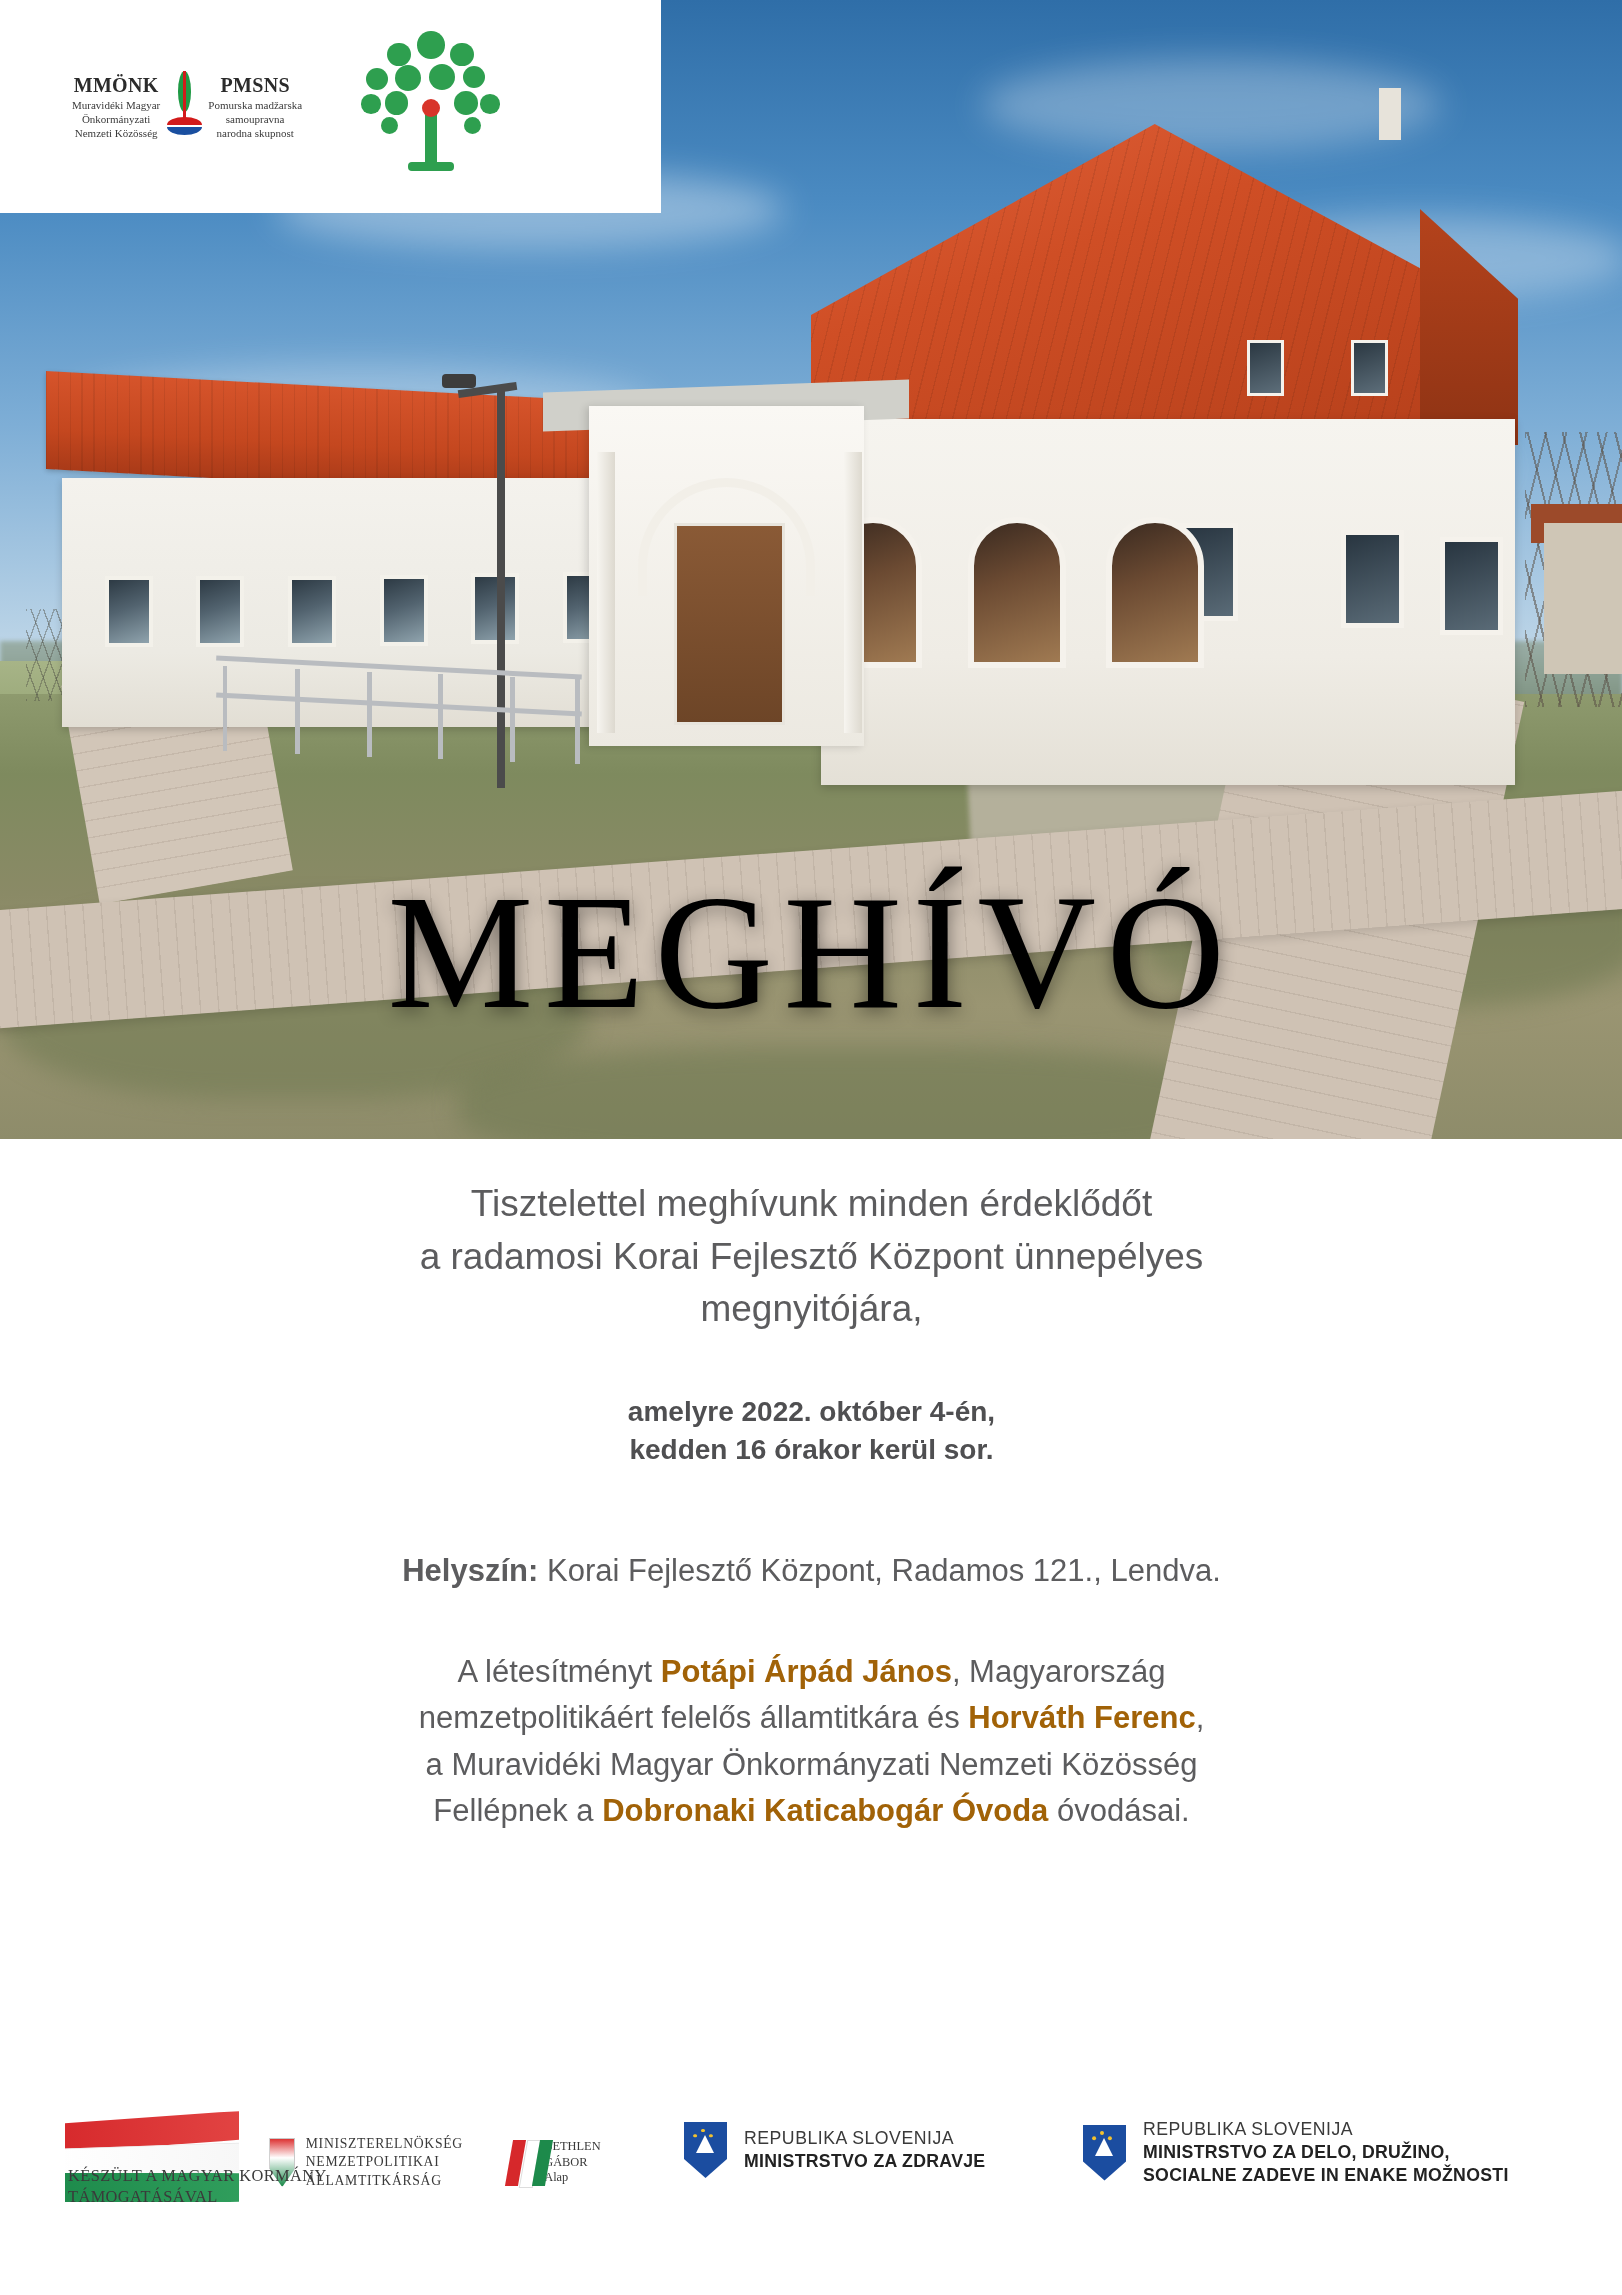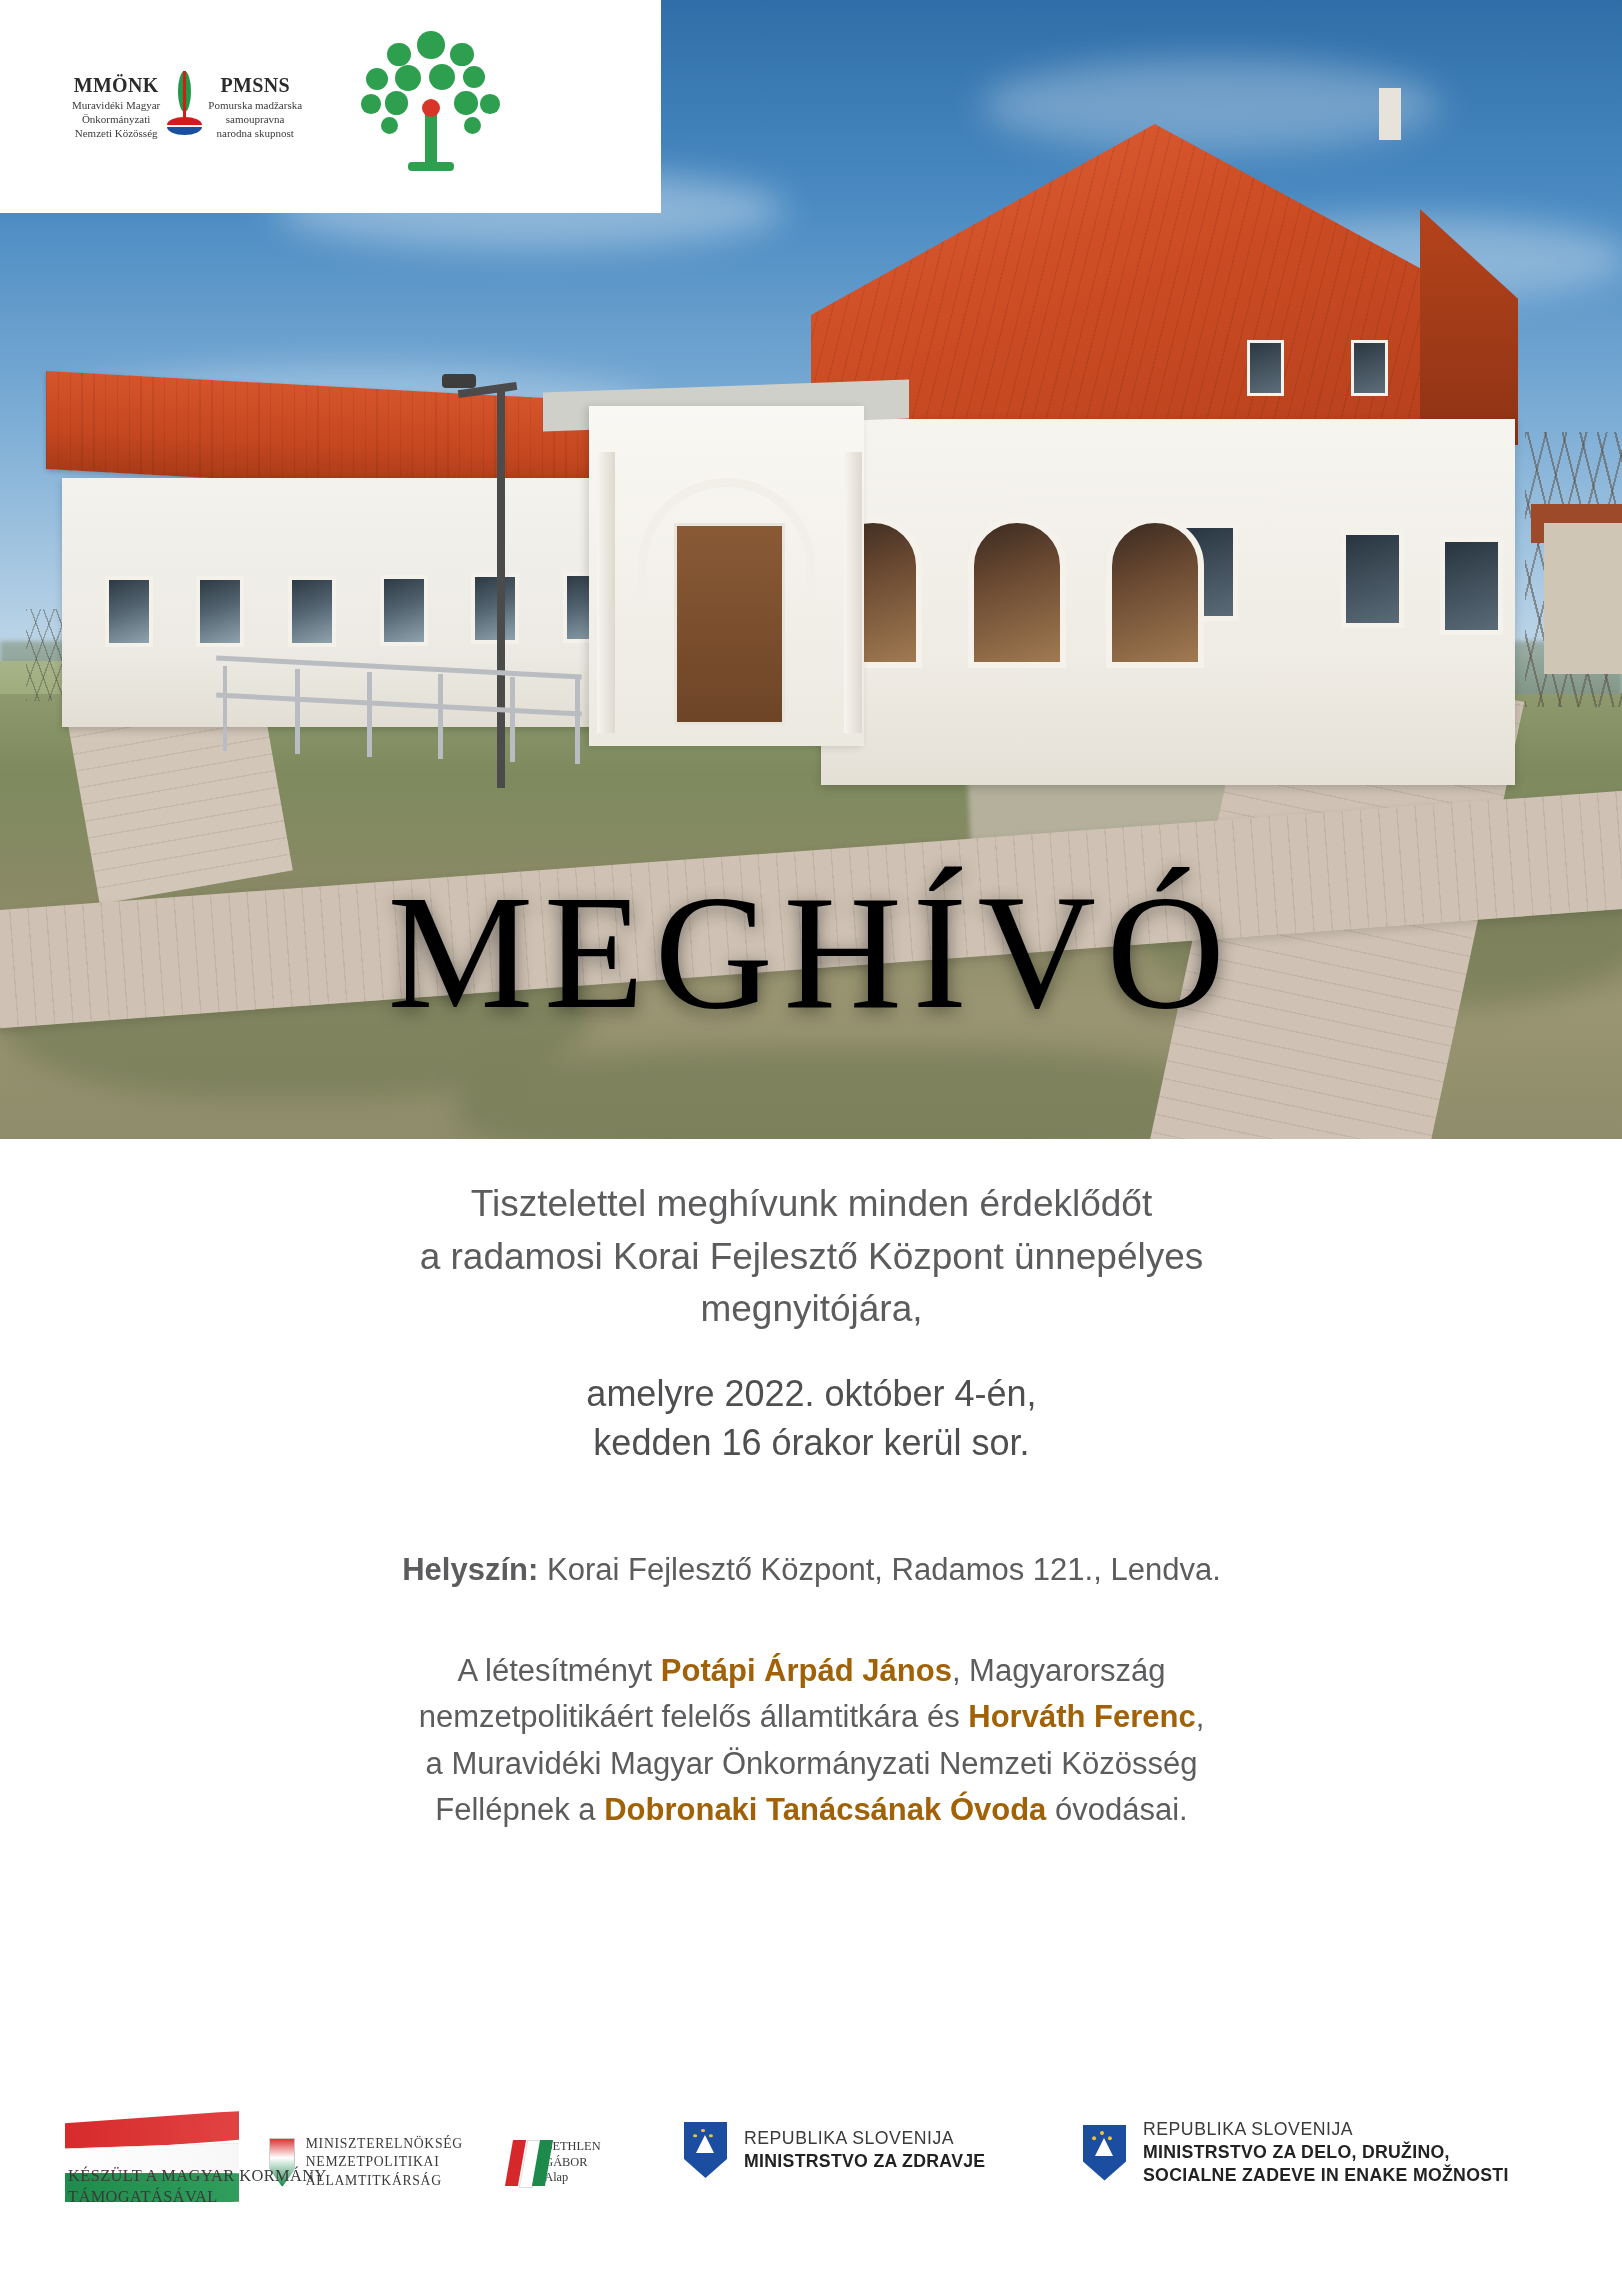--- a/index.html
+++ b/index.html
@@ -400,23 +400,23 @@
     color: #58585a;
   }
   .intro {
     font-size: 37px;
     line-height: 1.42;
     color: #5c5c5e;
     margin: 0 auto;
     max-width: 1243px;
   }
   .when {
-    margin-top: 34px;
-    font-size: 36px;
-    font-weight: 400;
+    margin-top: 57px;
+    font-size: 28px;
+    font-weight: 700;
     line-height: 1.36;
     color: #4f4f51;
   }
   .place {
     margin-top: 84px;
     font-size: 31px;
     color: #5c5c5e;
   }
   .place b { font-weight: 700; }
   .details {
@@ -686,21 +686,21 @@
 
   <div class="place">
     <b>Helyszín:</b>
     <span>Korai Fejlesztő Központ, Radamos 121., Lendva.</span>
   </div>
 
   <div class="details">
       <div><span>A létesítményt </span><b>Potápi Árpád János</b><span>, Magyarország</span></div>
       <div><span>nemzetpolitikáért felelős államtitkára és </span><b>Horváth Ferenc</b><span>,</span></div>
       <div><span>a Muravidéki Magyar Önkormányzati Nemzeti Közösség</span></div>
-      <div><span>Fellépnek a </span><b>Dobronaki Tanácsának Óvoda</b><span> óvodásai.</span></div>
+      <div><span>Fellépnek a </span><b>Dobronaki Katicabogár Óvoda</b><span> óvodásai.</span></div>
     </div>
 </div>
 
 <div class="footer">
   <div class="hu-flag-wrap">
     <div class="hu-ribbon">
       <div class="band r"></div>
       <div class="band w"></div>
       <div class="band g"></div>
     </div>

